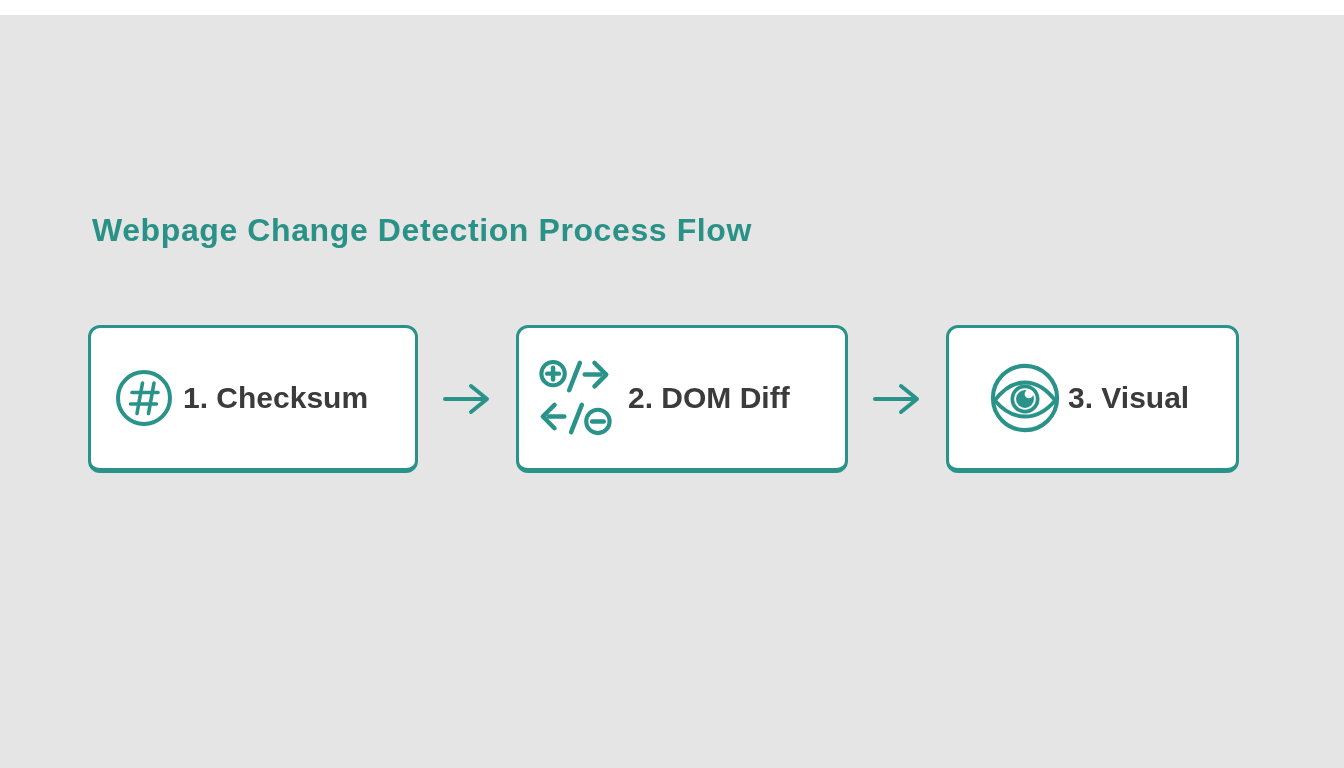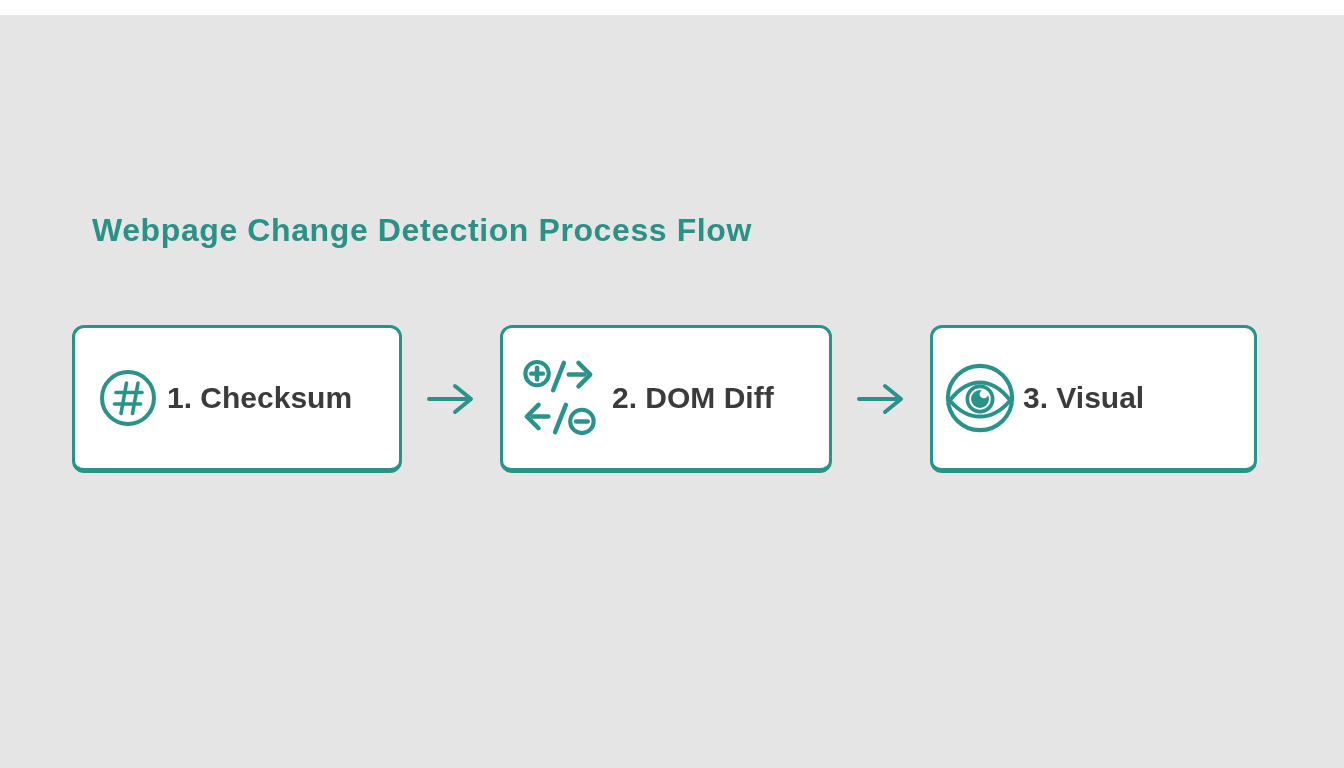--- a/index.html
+++ b/index.html
@@ -21,38 +21,38 @@
     top: 197px;
     font-size: 32px;
     font-weight: bold;
     letter-spacing: 0.6px;
     color: #2A9187;
     white-space: nowrap;
   }
 
   .flow {
     position: absolute;
-    left: 72px;
+    left: 88px;
     top: 310px;
     display: flex;
     align-items: center;
   }
 
   .step {
     height: 148px;
     background: #ffffff;
     border: 3px solid #2A9389;
     border-bottom-width: 5px;
     border-radius: 12px;
     display: flex;
     align-items: center;
   }
   .step--checksum { width: 330px; padding-left: 24px; }
   .step--domdiff  { width: 332px; padding-left: 17px; }
-  .step--visual   { width: 327px; padding-left: 11px; }
+  .step--visual   { width: 293px; padding-left: 40px; }
 
   .step__label {
     font-size: 30px;
     font-weight: bold;
     color: #3B3B3B;
     white-space: nowrap;
   }
   .step--checksum .step__label { margin-left: 10px; }
   .step--domdiff  .step__label { margin-left: 14px; }
   .step--visual   .step__label { margin-left: 7px; }

